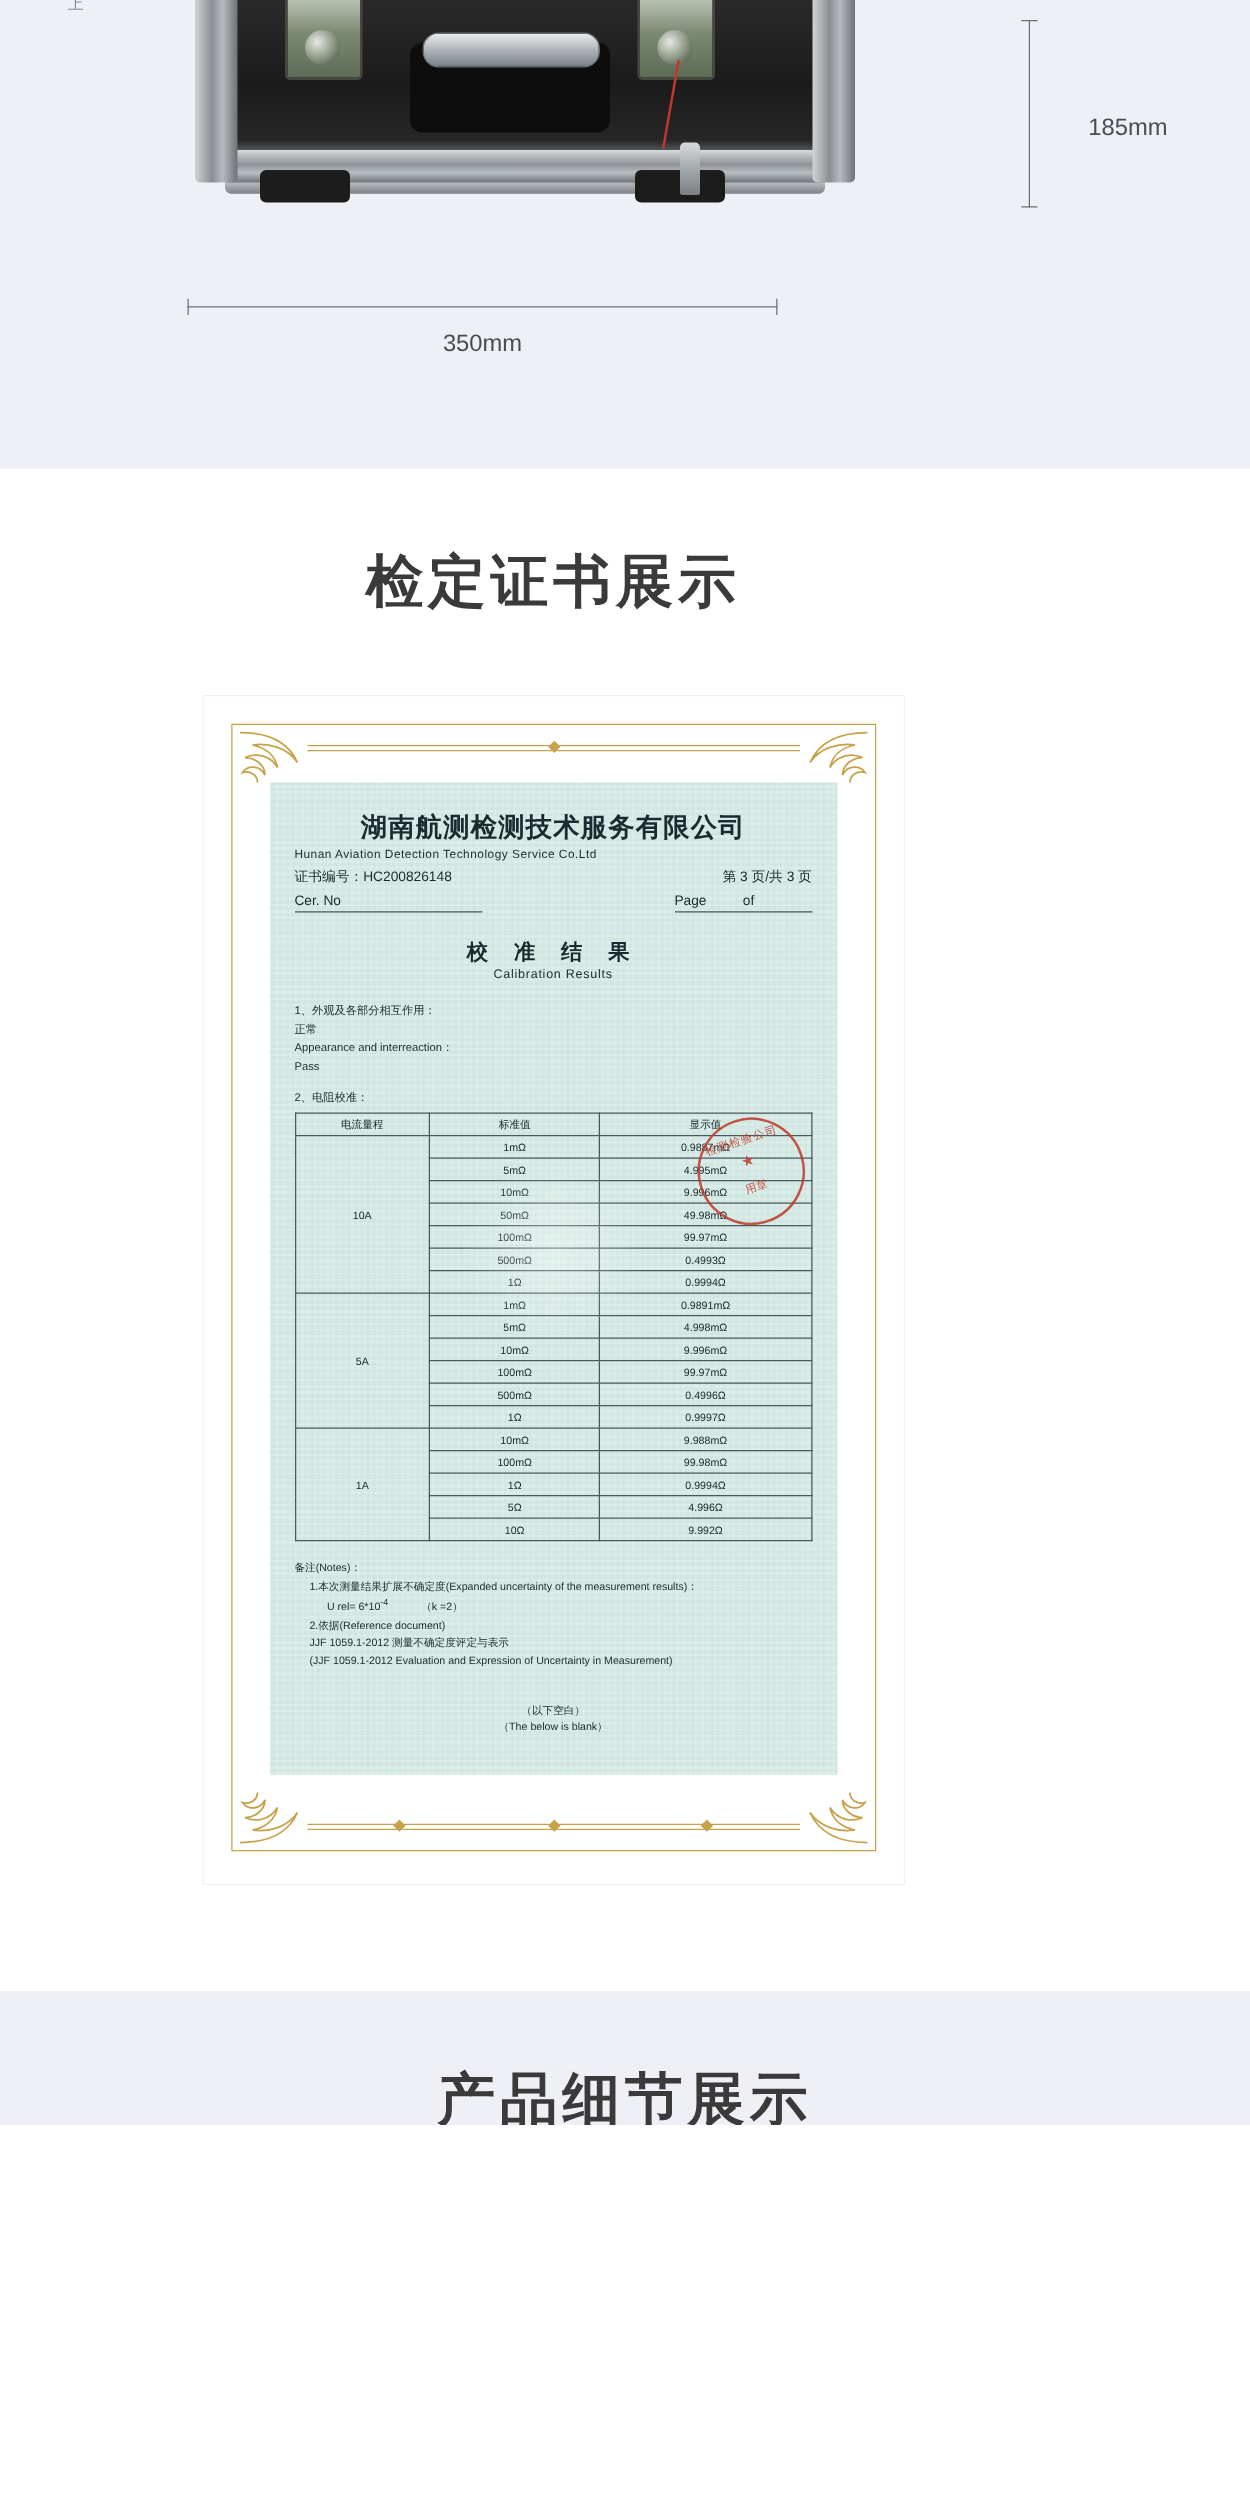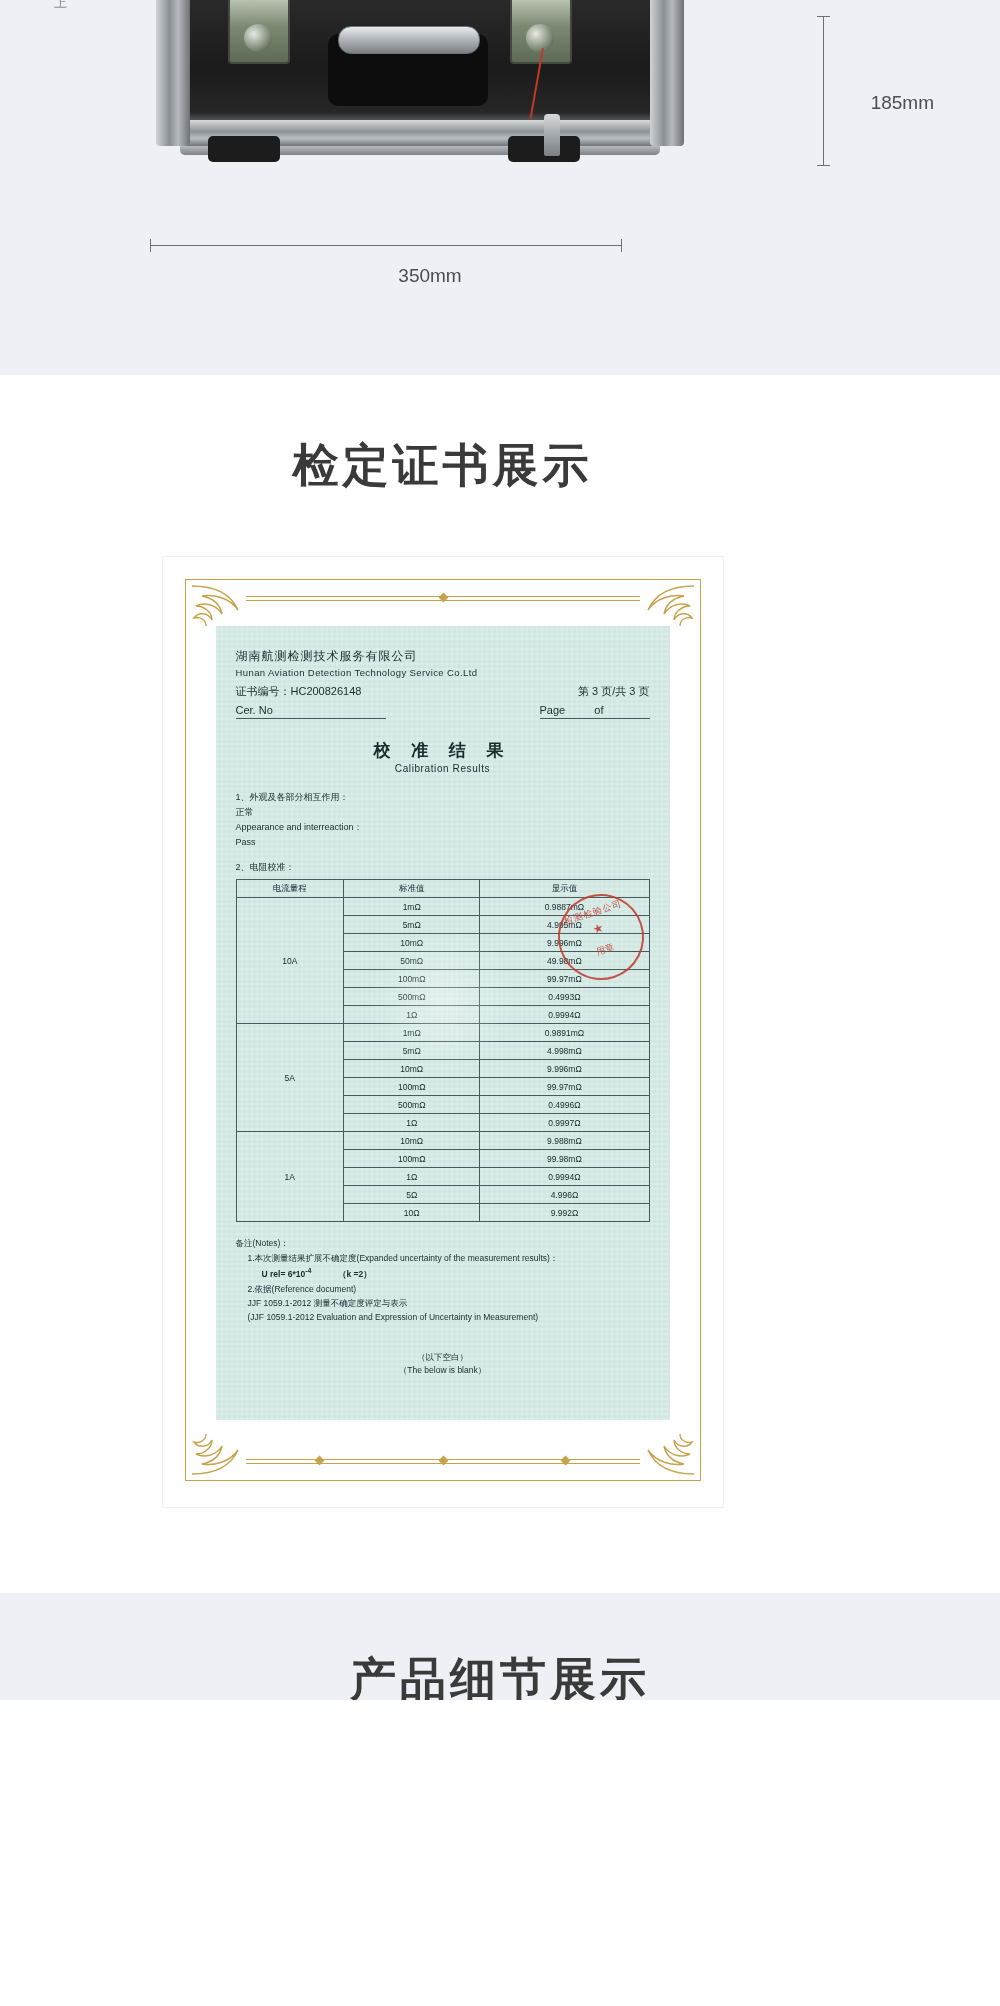--- a/index.html
+++ b/index.html
@@ -182,21 +182,20 @@
   .dim-h:before { left: 0; }
   .dim-h:after { right: 0; }
   .dim-h-label {
     position: absolute;
     left: 0;
     top: 265px;
     width: 772px;
     text-align: center;
     font-size: 19px;
     color: #4a4d52;
-    padding-left: 44px;
   }
   .crop-mark {
     position: absolute;
     left: 54px;
     top: -6px;
     font-size: 13px;
     color: #8b8e93;
   }
 
   
@@ -269,23 +268,23 @@
     background: #cfe6e1;
     background-image:
       repeating-linear-gradient(0deg, rgba(255,255,255,.18) 0 2px, rgba(0,0,0,0) 2px 5px),
       repeating-linear-gradient(90deg, rgba(255,255,255,.12) 0 2px, rgba(0,0,0,0) 2px 5px);
     padding: 22px 20px 20px 20px;
     height: 794px;
     box-sizing: border-box;
     color: #1b2a2e;
   }
   .cert-company {
-    text-align: left;
-    font-size: 12px;
-    font-weight: normal;
+    text-align: center;
+    font-size: 21px;
+    font-weight: bold;
     letter-spacing: 1px;
   }
   .cert-company-en {
     text-align: left;
     font-size: 9.5px;
     letter-spacing: .4px;
     margin-top: 2px;
   }
   .cert-idrow {
     display: flex;
@@ -347,21 +346,21 @@
   .col-range { width: 26%; }
   .col-std { width: 33%; }
   .col-disp { width: 41%; }
 
   .cert-notes {
     font-size: 8.5px;
     margin-top: 14px;
     line-height: 1.7;
   }
   .cert-notes .indent1 { padding-left: 12px; }
-  .cert-notes .indent2 { padding-left: 26px; font-weight: bold; }
+  .cert-notes .indent2 { padding-left: 26px; }
   .cert-blank {
     text-align: center;
     font-size: 8.5px;
     margin-top: 26px;
     line-height: 1.6;
   }
   .cert-stamp {
     position: absolute;
     right: 26px;
     top: 268px;

